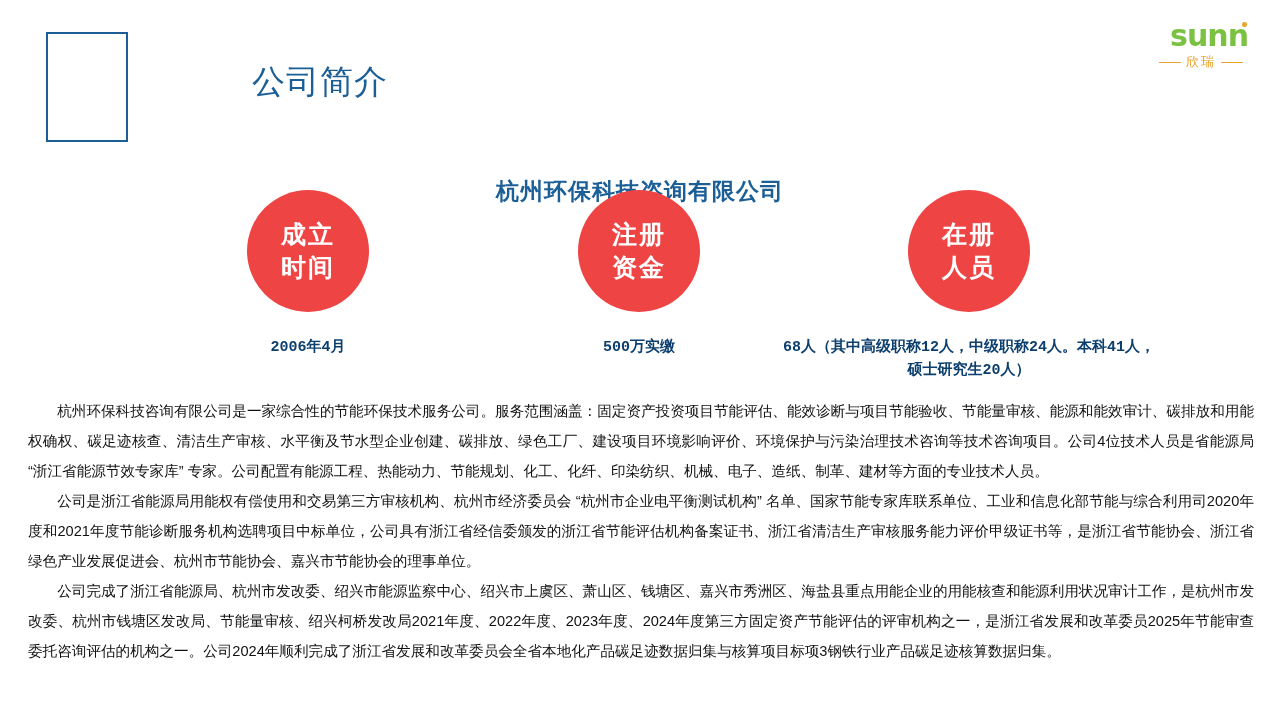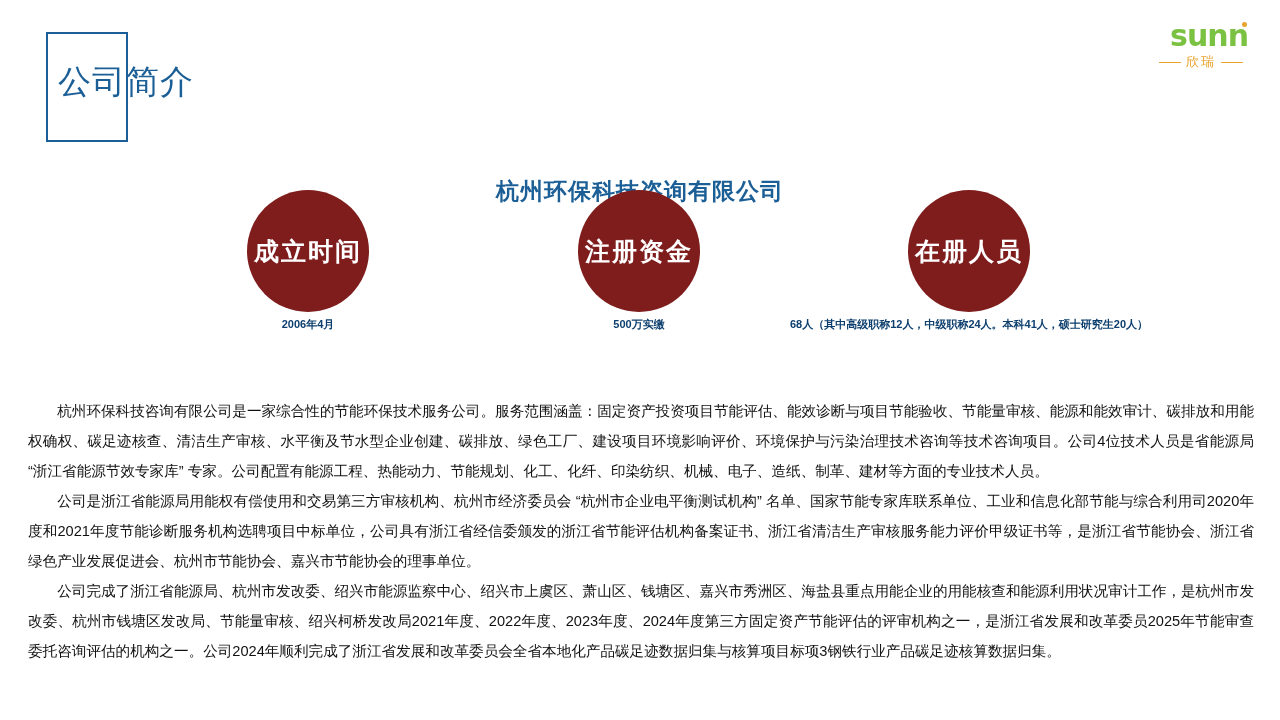--- a/index.html
+++ b/index.html
@@ -47,20 +47,21 @@
     line-height: 20px;
     white-space: nowrap;
   }
   .title-cn {
     font-size: 33px;
     color: #1b5f96;
     line-height: 44px;
     margin-top: 2px;
     letter-spacing: 1px;
     white-space: nowrap;
+    text-align: right;
   }
   .title-cover {
     position: absolute;
     left: 128px;
     top: 54px;
     width: 130px;
     height: 26px;
     background: #ffffff;
   }
   .title-cover2 {
@@ -141,38 +142,40 @@
   }
   .circle-item {
     position: absolute;
     top: 0;
     text-align: center;
   }
   .circle {
     width: 122px;
     height: 122px;
     border-radius: 50%;
-    background: #7f1d1d;
+    background: #ef4444;
     color: #ffffff;
     font-size: 25px;
     font-weight: bold;
     letter-spacing: 2px;
     display: flex;
+    flex-direction: column;
     align-items: center;
     justify-content: center;
     line-height: 33px;
     margin: 0 auto;
   }
   .circle-caption {
-    margin-top: 1px;
-    font-size: 11px;
+    margin-top: 24px;
+    font-size: 15px;
     font-weight: bold;
     color: #0d3f6e;
     line-height: 23px;
     white-space: nowrap;
+    font-family: Liberation Mono, monospace;
   }
   .circle-caption.wide {
     white-space: normal;
     width: 380px;
     margin-left: auto;
     margin-right: auto;
   }
 
   #circle-1 { left: 247px; width: 122px; }
   #circle-2 { left: 578px; width: 122px; }

